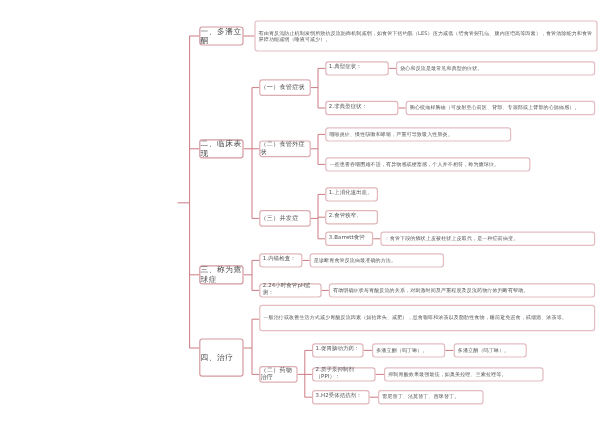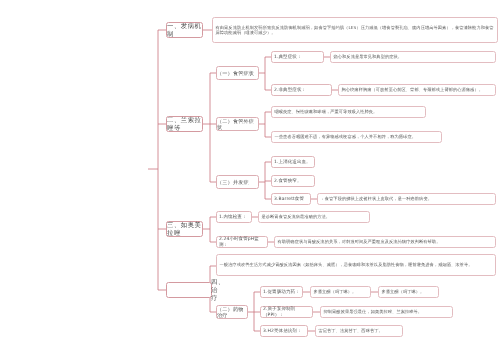--- a/index.html
+++ b/index.html
@@ -127,28 +127,28 @@
       <path d="M254,331 L260,331"></path>
       <path d="M303,292 L310,292"></path>
       <path d="M371,292 L378,292"></path>
       <path d="M313,312 L320,312"></path>
       <path d="M308,331 L315,331"></path>
     </g>
   </svg>
 
 
   <div class="node lvl1" style="left:166px;top:22px;width:37px;height:16px;">
-    <span class="txt">一、发病机制</span>
+    <span class="txt">一、多潘立酮</span>
   </div>
   <div class="node leaf" style="left:212px;top:17px;width:286px;height:26px;">
     <span class="txt">有由胃反流防止机制发弱所致抗反流防御机制减弱，如食管下括约肌（LES）压力减低（增食管裂孔疝、腹内压增高等因素），食管清除能力和食管屏障功能减弱（唾液可减少）。</span>
   </div>
 
   <div class="node lvl1" style="left:166px;top:116px;width:37px;height:16px;">
-    <span class="txt">二、兰索拉唑等</span>
+    <span class="txt">二、临床表现</span>
   </div>
 
   <div class="node lvl2" style="left:216px;top:66px;width:43px;height:14px;">
     <span class="txt">（一）食管症状</span>
   </div>
   <div class="node lvl3" style="left:271px;top:51px;width:53px;height:12px;">
     <span class="txt">1.典型症状：</span>
   </div>
   <div class="node leaf" style="left:330px;top:51px;width:166px;height:12px;">
     <span class="txt">烧心和反流是最常见和典型的症状。</span>
@@ -180,36 +180,36 @@
     <span class="txt">2.食管狭窄。</span>
   </div>
   <div class="node lvl3" style="left:271px;top:193px;width:40px;height:12px;">
     <span class="txt">3.Barrett食管</span>
   </div>
   <div class="node leaf" style="left:317px;top:193px;width:179px;height:12px;">
     <span class="txt">：食管下段的鳞状上皮被柱状上皮取代，是一种癌前病变。</span>
   </div>
 
   <div class="node lvl1" style="left:166px;top:221px;width:37px;height:16px;">
-    <span class="txt">三、如奥美拉唑</span>
+    <span class="txt">三、称为癔球症</span>
   </div>
   <div class="node lvl3" style="left:216px;top:211px;width:36px;height:12px;">
     <span class="txt">1.内镜检查：</span>
   </div>
   <div class="node leaf" style="left:258px;top:211px;width:112px;height:12px;">
     <span class="txt">是诊断胃食管反流病最准确的方法。</span>
   </div>
   <div class="node lvl3" style="left:216px;top:236px;width:52px;height:12px;">
     <span class="txt">2.24小时食管pH监测：</span>
   </div>
   <div class="node leaf" style="left:274px;top:236px;width:222px;height:12px;">
     <span class="txt">有助明确症状与胃酸反流的关系，对刺激时间及严重程度及反流药物疗效判断有帮助。</span>
   </div>
 
-  <div class="node lvl1" style="left:166px;top:282px;width:37px;height:16px;padding-left:44px;">
+  <div class="node lvl1" style="left:166px;top:282px;width:37px;height:32px;">
     <span class="txt">四、治疗</span>
   </div>
 
   <div class="node leaf" style="left:216px;top:254px;width:280px;height:22px;">
     <span class="txt">一般治疗或改善生活方式减少胃酸反流因素（如抬床头、减肥），忌食咖啡和浓茶以及脂肪性食物，睡前避免进食，戒烟酒、浓茶等。</span>
   </div>
 
   <div class="node lvl2" style="left:216px;top:305px;width:32px;height:14px;">
     <span class="txt">（二）药物治疗</span>
   </div>

